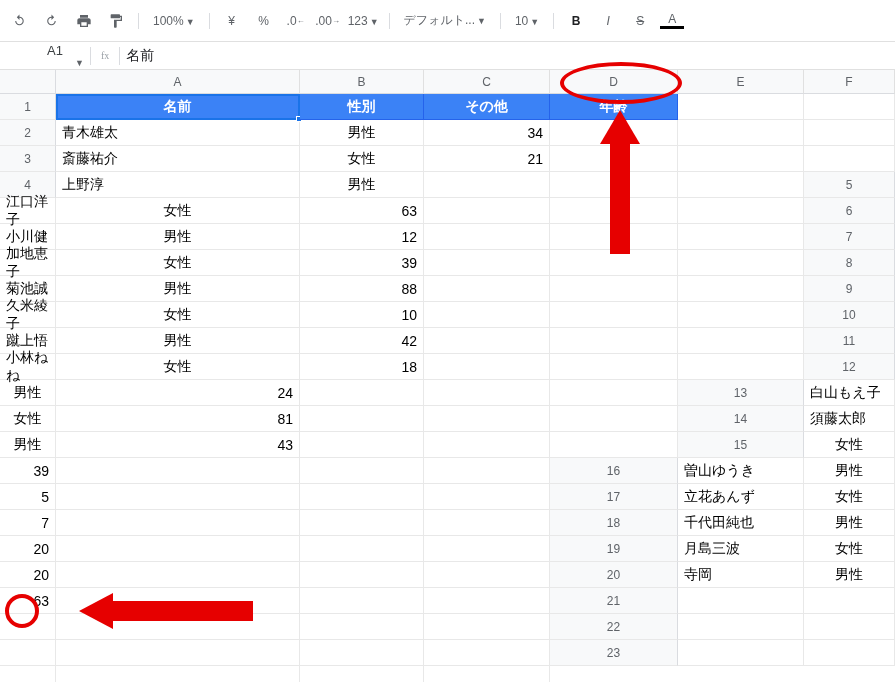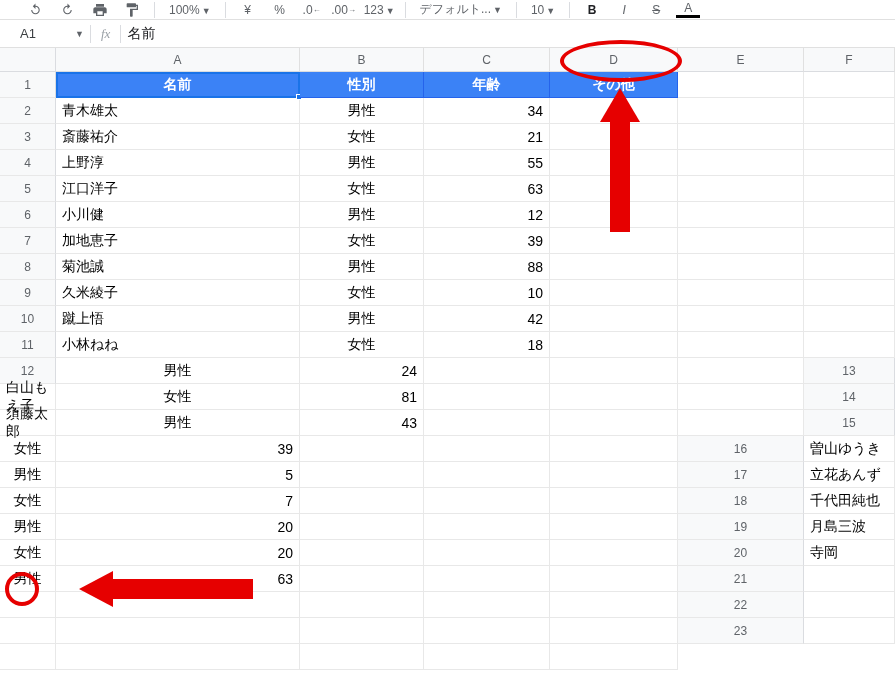--- a/index.html
+++ b/index.html
@@ -1,30 +1,30 @@
 <!DOCTYPE html>
 <html><head>
   <meta charset="utf-8">
   <style>
     * { box-sizing: border-box; margin: 0; padding: 0; }
     body { font-family: Arial, 'Hiragino Sans', 'Meiryo', sans-serif; font-size: 13px; color: #000; background: #fff; user-select: none; overflow: hidden; }
     
-    .toolbar { display: flex; align-items: center; height: 20px; padding: 0 24px; gap: 8px; border-bottom: 1px solid #e0e0e0; color: #5f6368; font-size: 12px; }
+    .toolbar { display: flex; align-items: center; height: 42px; padding: 0 8px; gap: 8px; border-bottom: 1px solid #e0e0e0; color: #5f6368; font-size: 12px; }
     .toolbar .icon-btn { display: inline-flex; align-items: center; justify-content: center; width: 24px; height: 20px; cursor: pointer; }
     .toolbar .sep { width: 1px; height: 16px; background: #dadce0; margin: 0 2px; }
     .toolbar .zoom { font-size: 12px; padding: 0 4px; }
     .toolbar .chev { font-size: 9px; color: #5f6368; margin-left: 2px; }
     .toolbar .font-sel { font-size: 12px; padding: 0 4px; }
     .toolbar .bold { font-weight: bold; color: #202124; }
     
     .namebox-row { display: flex; align-items: center; height: 28px; border-bottom: 1px solid #e0e0e0; }
-    .namebox { width: 90px; display: flex; align-items: center; padding-left: 20px; font-size: 13px; color: #3c4043; }
+    .namebox { width: 90px; display: flex; align-items: center; padding-left: 20px; font-size: 13px; color: #3c4043; flex-direction: column; }
     .namebox .dd { margin-left: auto; margin-right: 6px; font-size: 9px; color: #5f6368; }
     .fx-sep { width: 1px; height: 18px; background: #dadce0; }
-    .fx-label { font-style: italic; color: #9aa0a6; padding: 0 10px; font-size: 13px; font-family: serif; }
+    .fx-label { color: #9aa0a6; padding: 0 10px; font-size: 10px; font-family: serif; }
     .formula-bar { flex: 1; padding: 0 6px; font-size: 14px; color: #202124; }
     .fx-sep2 { width: 1px; height: 18px; background: #dadce0; }
     
     .sheet { position: relative; }
     .grid { display: grid; grid-template-columns: 56px 244px 124px 126px 128px 126px 91px; }
     
     .corner { background: #f8f9fa; border-right: 1px solid #dadce0; border-bottom: 1px solid #dadce0; height: 24px; display:flex; align-items:center; justify-content:center; }
     .colhead { background: #f8f9fa; border-right: 1px solid #e0e0e0; border-bottom: 1px solid #dadce0; height: 24px; display: flex; align-items: center; justify-content: center; font-size: 12px; color: #5f6368; }
     .rowhead { background: #f8f9fa; border-right: 1px solid #dadce0; border-bottom: 1px solid #e8e8e8; display: flex; align-items: center; justify-content: center; font-size: 12px; color: #5f6368; height: 26px; }
     
@@ -105,42 +105,41 @@
       <div class="corner"></div>
       <div class="colhead">A</div>
       <div class="colhead">B</div>
       <div class="colhead">C</div>
       <div class="colhead">D</div>
       <div class="colhead">E</div>
       <div class="colhead">F</div>
       <div class="rowhead">1</div>
       <div class="cell hdrcell selected">名前<div class="sel-handle"></div></div>
       <div class="cell hdrcell">性別</div>
+      <div class="cell hdrcell">その他</div>
       <div class="cell hdrcell">年齢</div>
-      <div class="cell hdrcell">その他</div>
       <div class="cell"></div>
       <div class="cell"></div>
       <div class="rowhead">2</div>
       <div class="cell ">青木雄太</div>
       <div class="cell center">男性</div>
       <div class="cell num">34</div>
       <div class="cell "></div>
       <div class="cell "></div>
       <div class="cell "></div>
       <div class="rowhead">3</div>
       <div class="cell ">斎藤祐介</div>
       <div class="cell center">女性</div>
       <div class="cell num">21</div>
       <div class="cell "></div>
       <div class="cell "></div>
       <div class="cell "></div>
       <div class="rowhead">4</div>
       <div class="cell ">上野淳</div>
       <div class="cell center">男性</div>
-      <div class="cell num">55</div>
       <div class="cell "></div>
       <div class="cell "></div>
       <div class="cell "></div>
       <div class="rowhead">5</div>
       <div class="cell ">江口洋子</div>
       <div class="cell center">女性</div>
       <div class="cell num">63</div>
       <div class="cell "></div>
       <div class="cell "></div>
       <div class="cell "></div>

